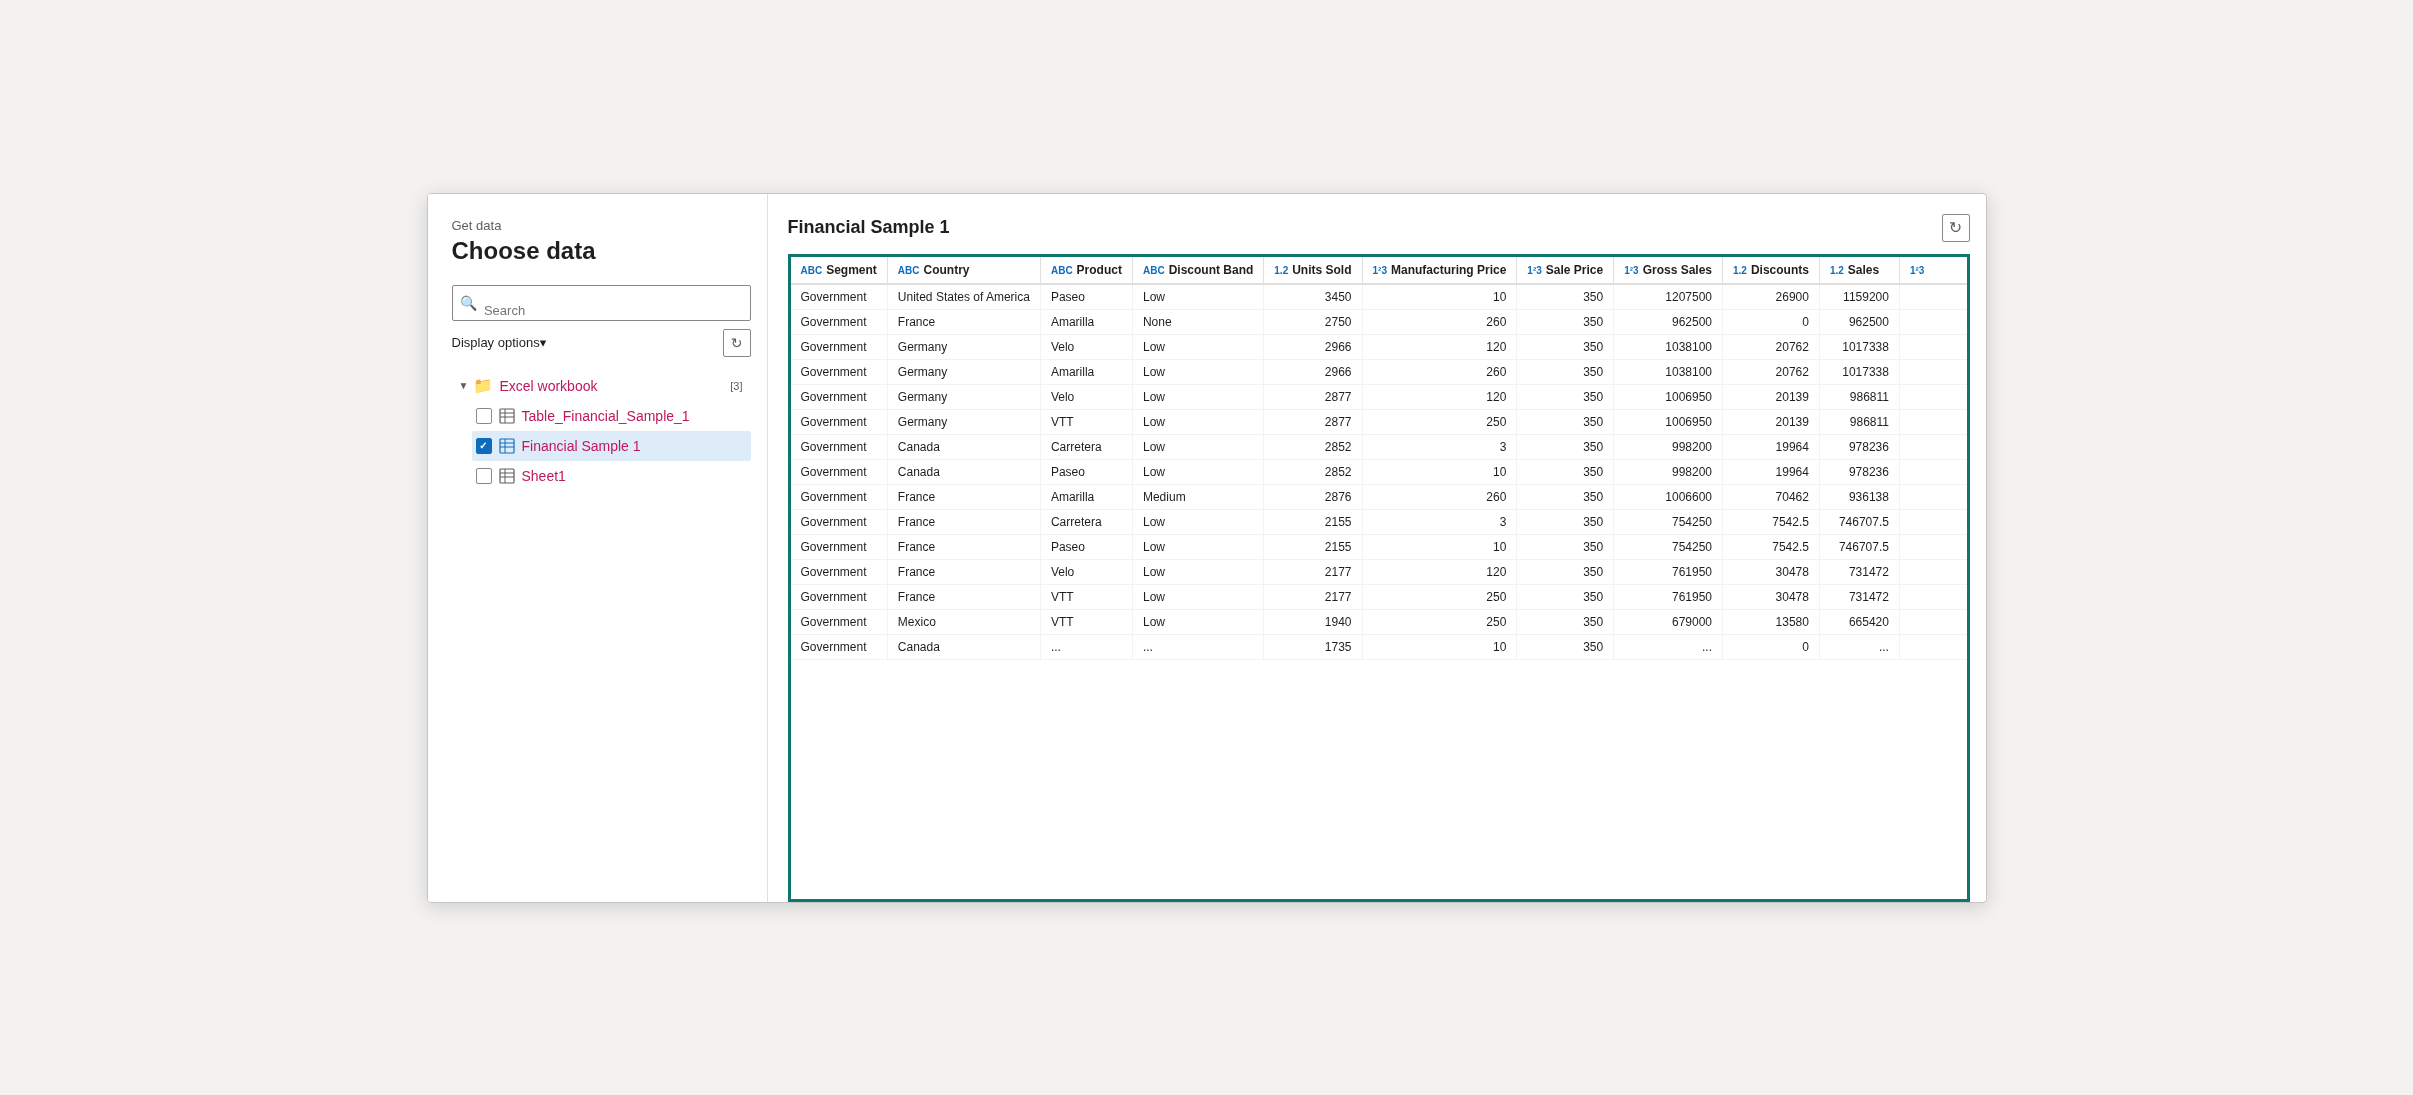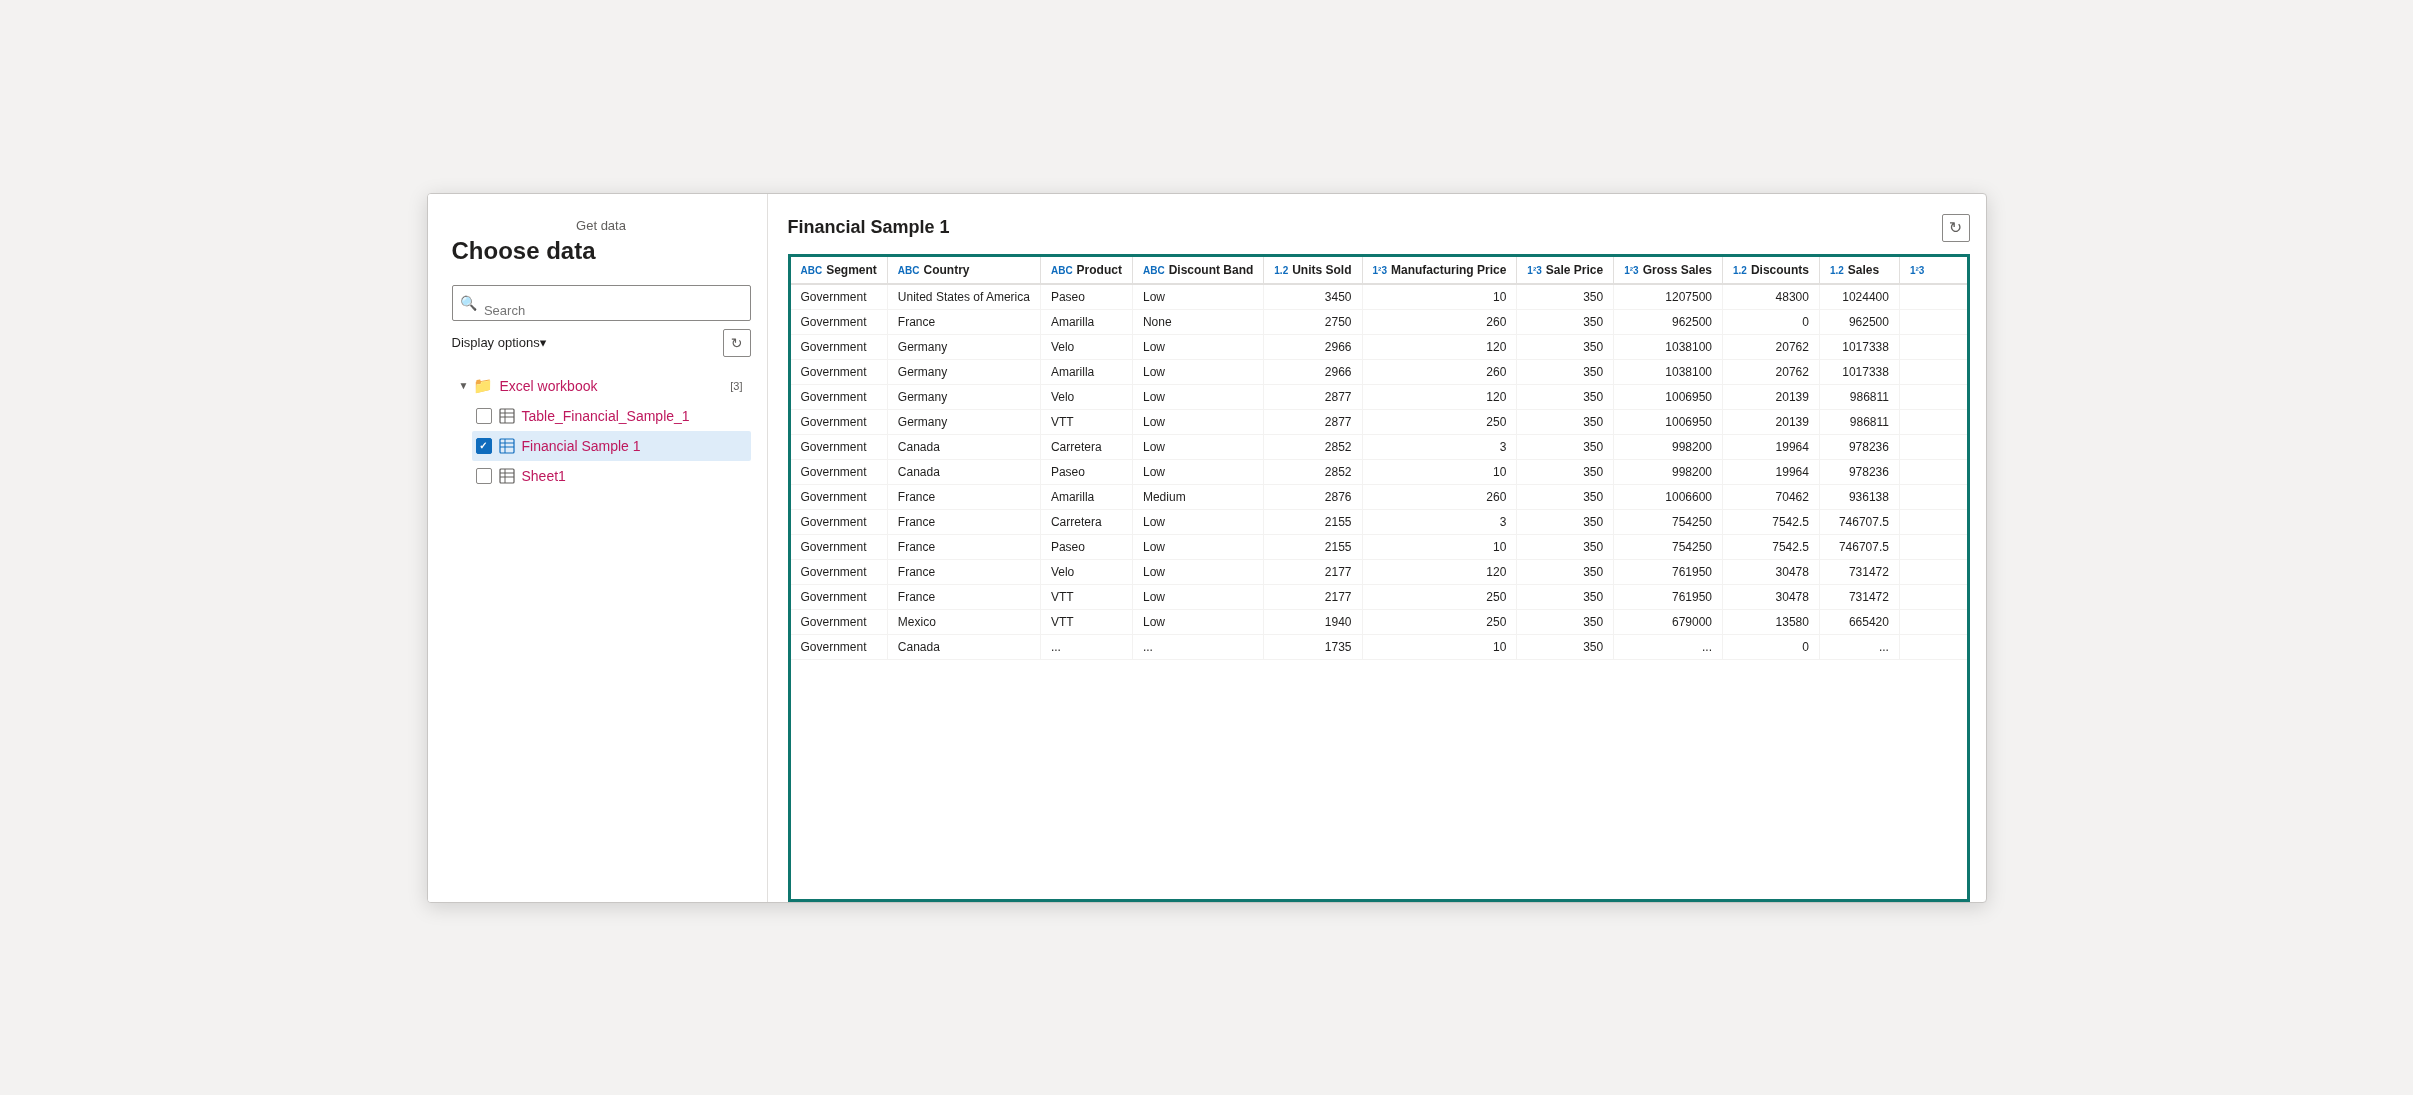--- a/index.html
+++ b/index.html
@@ -60,21 +60,20 @@
       padding: 24px 16px 16px 24px;
       display: flex;
       flex-direction: column;
       border-right: 1px solid #e1dfdd;
       background: #fff;
     }
     .get-data-label {
       font-size: 13px;
       color: #605e5c;
       margin-bottom: 4px;
-      text-align: center;
     }
     .choose-data-title {
       font-size: 24px;
       font-weight: 700;
       color: #201f1e;
       margin-bottom: 20px;
     }
     .search-box {
       display: flex;
       align-items: center;
@@ -398,22 +397,22 @@
           <tbody id="table-body">
           <tr>
                 <td>Government</td>
                 <td>United States of America</td>
                 <td>Paseo</td>
                 <td>Low</td>
                 <td class="num">3450</td>
                 <td class="num">10</td>
                 <td class="num">350</td>
                 <td class="num">1207500</td>
-                <td class="num">48300</td>
-                <td class="num">1024400</td>
+                <td class="num">26900</td>
+                <td class="num">1159200</td>
                 <td></td>
               </tr>
               <tr>
                 <td>Government</td>
                 <td>France</td>
                 <td>Amarilla</td>
                 <td>None</td>
                 <td class="num">2750</td>
                 <td class="num">260</td>
                 <td class="num">350</td>

